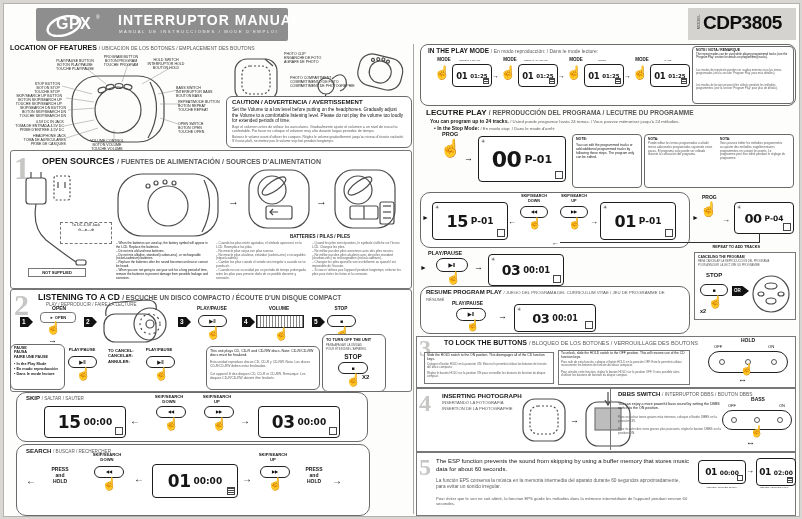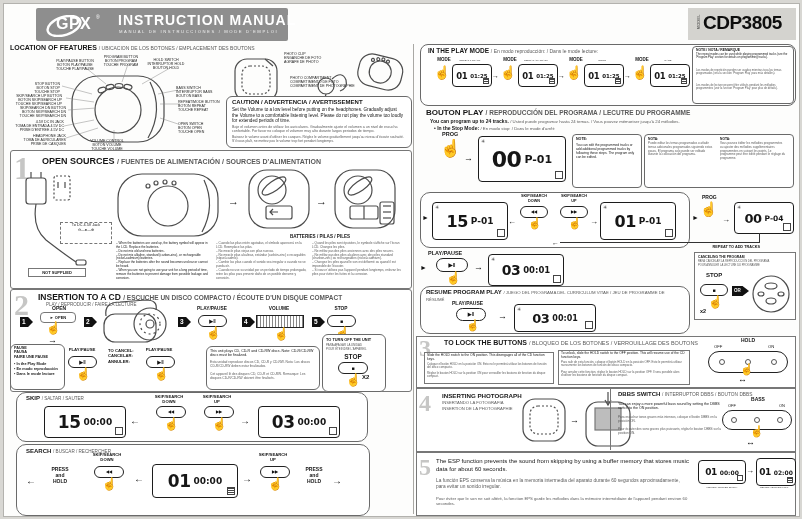--- a/index.html
+++ b/index.html
@@ -35,21 +35,21 @@
 <div id="sheet"></div>
 
 <div class="a" style="left:36px;top:8px;width:252px;height:33px;background:#8e8e8e;border-radius:2px"></div>
 <div class="a" style="left:48px;top:13px;width:60px;height:24px">
   <svg class="a" style="left:-4px;top:2px" width="46" height="22" viewBox="0 0 46 22">
       <ellipse cx="20" cy="11" rx="17" ry="9" transform="rotate(-18 20 11)" stroke="#fff" stroke-width="2.4"></ellipse>
     </svg>
   <span class="a bold" style="left:8px;top:2px;color:#fff;font-size:16px;letter-spacing:.5px">GPX</span>
   <span class="a" style="left:48px;top:1px;color:#fff;font-size:5px">®</span>
 </div>
-<div class="a bold" style="left:118px;top:12px;color:#fff;font-size:14px;letter-spacing:1px">INSTRUCTION MANUAL</div>
+<div class="a bold" style="left:118px;top:12px;color:#fff;font-size:14px;letter-spacing:1px">INTERRUPTOR MANUAL</div>
 <div class="a" style="left:119px;top:29px;color:#efefef;font-size:4.2px;letter-spacing:1.6px">MANUAL DE INSTRUCCIONES / MODE D'EMPLOI</div>
 <div class="a" style="left:688px;top:8px;width:108px;height:32px;background:#d4d3cf"></div>
 <div class="a" style="left:697px;top:14px;font-size:3.6px;color:#222;writing-mode:vertical-rl;transform:rotate(180deg);letter-spacing:.5px">MODEL</div>
 <div class="a bold" style="left:703px;top:12px;font-size:19px;color:#0d0d0d;letter-spacing:-.5px">CDP3805</div>
 
 <div class="a" style="left:10px;top:44px;font-size:7px"><span class="bold">LOCATION OF FEATURES</span> <span class="g" style="font-size:5px">/ UBICACION DE LOS BOTONES / EMPLACEMENT DES BOUTONS</span></div>
 
 <svg class="a" style="left:64px;top:70px" width="108" height="78" viewBox="0 0 108 78">
   <rect x="8" y="6" width="92" height="66" rx="26"></rect>
   <circle cx="54" cy="40" r="23"></circle>
@@ -203,21 +203,21 @@
 – Cambie las pilas cuando el sonido sea irregular o cuando no se pueda oír.
 – Cuando no use su unidad por un período de tiempo prolongado, retire las pilas para prevenir daño de un posible derrame y corrosión.</div>
 <div class="a ml g" style="left:312px;top:242px;width:94px;font-size:3.1px;line-height:1.25">– Quand les piles sont épuisées, le symbole s'affiche sur l'écran LCD. Changez les piles.
 – Ne mêlez pas des piles anciennes avec des piles neuves.
 – Ne mêlez pas des piles alcalines avec des piles standard (charbon-zinc) ou rechargeables (nickel-cadmium).
 – Changez les piles quand le son est déformé ou quand il est impossible de l'écouter.
 – Si vous n'utilisez pas l'appareil pendant longtemps, enlevez les piles pour éviter les fuites et la corrosion.</div>
 
 <div class="a bs" style="left:10px;top:289px;width:400px;height:101px;border-radius:3px"></div>
 <div class="a num" style="left:14px;top:288px;font-size:30px">2</div>
-<div class="a" style="left:38px;top:292px;font-size:8.5px"><span class="bold">INSERTION TO A CD</span> <span class="g bold" style="font-size:6.5px">/ ESCUCHE UN DISCO COMPACTO / ÉCOUTE D'UN DISQUE COMPACT</span></div>
+<div class="a" style="left:38px;top:292px;font-size:8.5px"><span class="bold">LISTENING TO A CD</span> <span class="g bold" style="font-size:6.5px">/ ESCUCHE UN DISCO COMPACTO / ÉCOUTE D'UN DISQUE COMPACT</span></div>
 <div class="a g" style="left:46px;top:302px;font-size:4.5px">PLAY / REPRODUCIR / FAIRE LA LECTURE</div>
 
 <div class="badge" style="left:20px;top:317px">1</div>
 <div class="a bold" style="left:52px;top:305px;font-size:5px">OPEN</div>
 <div class="a bs" style="left:40px;top:312px;width:34px;height:9px;border-radius:4px;font-size:4px;text-align:center;line-height:9px;font-weight:bold">► OPEN</div>
 <div class="hand" style="left:46px;top:322px;font-size:12px">☝</div>
 <div class="arr" style="left:48px;top:336px;font-size:9px">→</div>
 
 <div class="badge" style="left:84px;top:317px">2</div>
 <svg class="a" style="left:98px;top:296px" width="76" height="50" viewBox="0 0 76 50">
@@ -364,21 +364,21 @@
   <span class="tm" style="font-size:5.5px">01:25</span>
   <span class="buf full" style="width:4px;height:4px"></span>
 </div>
 
 <div class="a b" style="left:692px;top:46px;width:100px;height:56px;border-radius:4px"></div>
 <div class="a bold" style="left:696px;top:48px;font-size:3.4px">NOTE / NOTA / REMARQUE</div>
 <div class="a" style="left:696px;top:53px;width:92px;font-size:2.8px;line-height:1.2">The repeat modes can be used while playing programmed tracks (see the 'Program Play' section for details on programming tracks).</div>
 <div class="a g" style="left:696px;top:69px;width:92px;font-size:2.8px;line-height:1.2">Los modos de repetición pueden ser usados mientras toca los temas programados (vea la sección 'Program Play' para más detalles).</div>
 <div class="a g" style="left:696px;top:84px;width:92px;font-size:2.8px;line-height:1.2">Les modes de lecture peuvent être utilisés pendant les mélodies programmées (voir la section 'Program Play' pour plus de détails).</div>
 
-<div class="a" style="left:426px;top:108px;font-size:8px"><span class="bold">BOUTON PLAY</span> <span class="g bold" style="font-size:6.5px">/ REPRODUCCIÓN DEL PROGRAMA / LECUTRE DU PROGRAMME</span></div>
+<div class="a" style="left:426px;top:108px;font-size:8px"><span class="bold">LECUTRE PLAY</span> <span class="g bold" style="font-size:6.5px">/ REPRODUCCIÓN DEL PROGRAMA / LECUTRE DU PROGRAMME</span></div>
 <div class="a" style="left:430px;top:118px;font-size:5px"><span class="bold">You can program up to 24 tracks.</span> <span class="g" style="font-size:4.3px">/ Usted puede programar hasta 24 temas. / Vous pouvez mémoriser jusqu'à 24 mélodies.</span></div>
 <div class="a" style="left:434px;top:125px;font-size:5px"><span class="bold">• In the Stop Mode:</span> <span class="g" style="font-size:4.3px">/ En modo stop: / Dans le mode d'arrêt:</span></div>
 <div class="a bold" style="left:442px;top:131px;font-size:5.5px">PROG</div>
 <div class="hand" style="left:440px;top:140px;font-size:17px">☝</div>
 <div class="arr" style="left:464px;top:154px;font-size:9px">→</div>
 <div class="lcd" style="left:478px;top:136px;width:86px;height:44px">
   <span class="star">✳</span>
   <span class="trk" style="font-size:22px">00</span>
   <span class="tm" style="font-size:11px">P-01</span>
   <span class="buf"></span>

